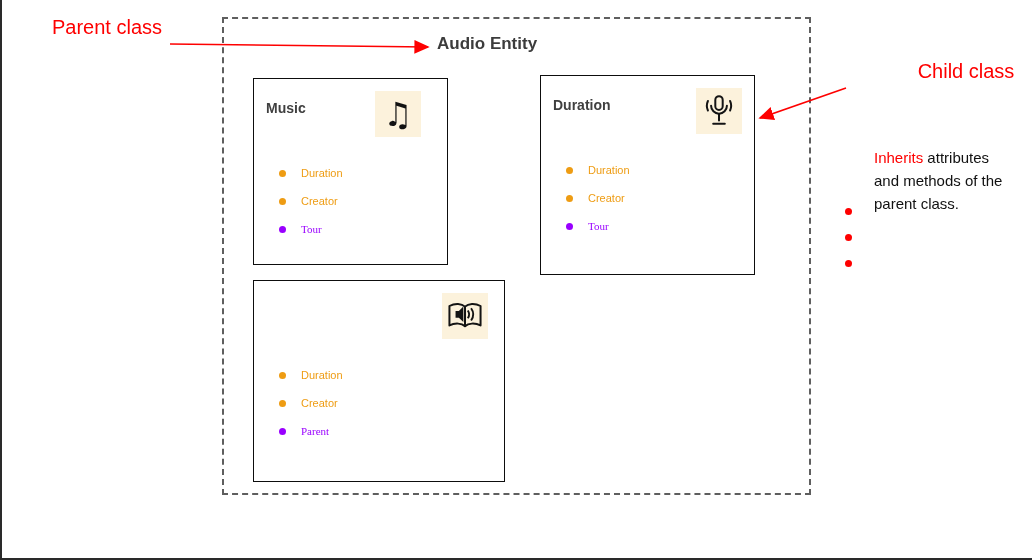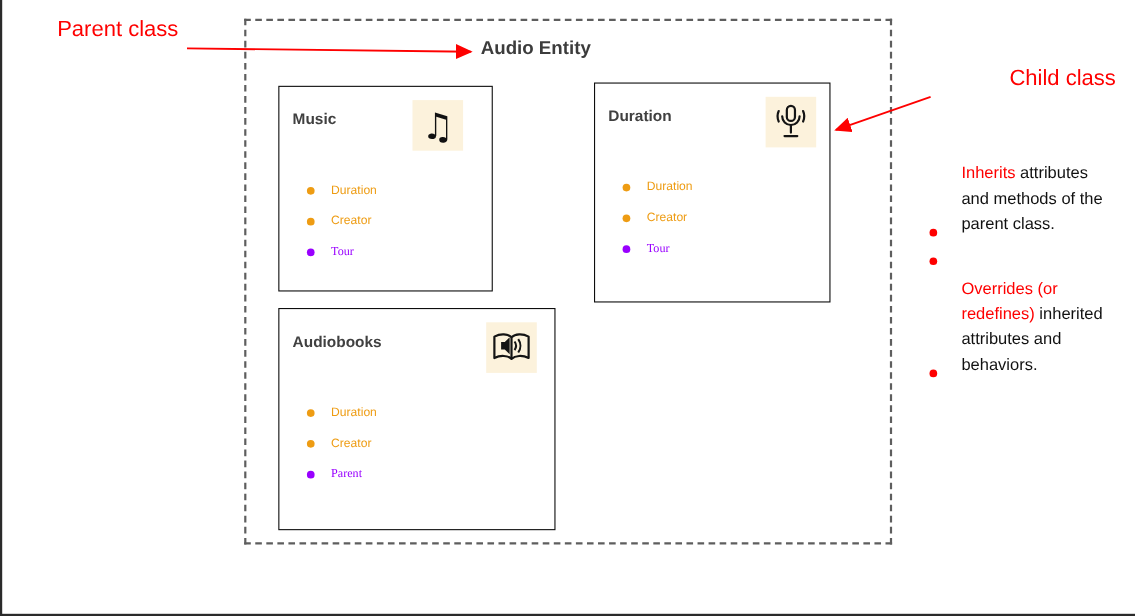--- a/index.html
+++ b/index.html
@@ -120,21 +120,20 @@
       </li>
     <li>
         <span class="dot purple"></span>
         <span class="attr purple">Tour</span>
       </li>
   </ul>
 </div>
 
 <div class="class-box box-audiobooks">
   <div class="box-header">
-    <span class="box-title">Audiobooks</span>
     <span class="icon-tile">
       <svg width="40" height="40" viewBox="0 0 36 36" fill="none" stroke="#141414" stroke-width="1.8" stroke-linejoin="round">
         <path d="M4 9 C9 6.2, 15 6.6, 18 9.6 C21 6.6, 27 6.2, 32 9 V26.5 C27 24, 21 24.4, 18 27.2 C15 24.4, 9 24, 4 26.5 Z"></path>
         <path d="M18 9.6 V27.2"></path>
         <path d="M9.5 13.5 h3 l4 -4 v14 l-4 -4 h-3 Z" fill="#141414" stroke="none"></path>
         <path d="M20.5 13 a6 6 0 0 1 0 7" stroke-width="1.7"></path>
         <path d="M23.5 11 a9.5 9.5 0 0 1 0 11" stroke-width="1.7"></path>
       </svg>
     </span>
   </div>
@@ -165,21 +164,20 @@
 <div class="notes">
   <div class="note">
     <span class="ndot"></span>
     <p><span class="hl">Inherits</span><span> attributes and methods of the parent class.</span></p>
   </div>
   <div class="note">
     <span class="ndot"></span>
   </div>
   <div class="note">
     <span class="ndot"></span>
-    <p><span class="hl">Overrides (or redefines)</span><span> inherited attributes and behaviors.</span></p>
   </div>
 </div>
 
 <svg class="arrows">
   <defs>
     <marker id="arrowhead" markerWidth="10" markerHeight="8" refX="8" refY="4" orient="auto">
       <path d="M0 0 L9 4 L0 8 Z" fill="#fe0000"></path>
     </marker>
   </defs>
   <line x1="170" y1="44" x2="428" y2="47" stroke="#fe0000" stroke-width="1.7" marker-end="url(#arrowhead)"></line>

